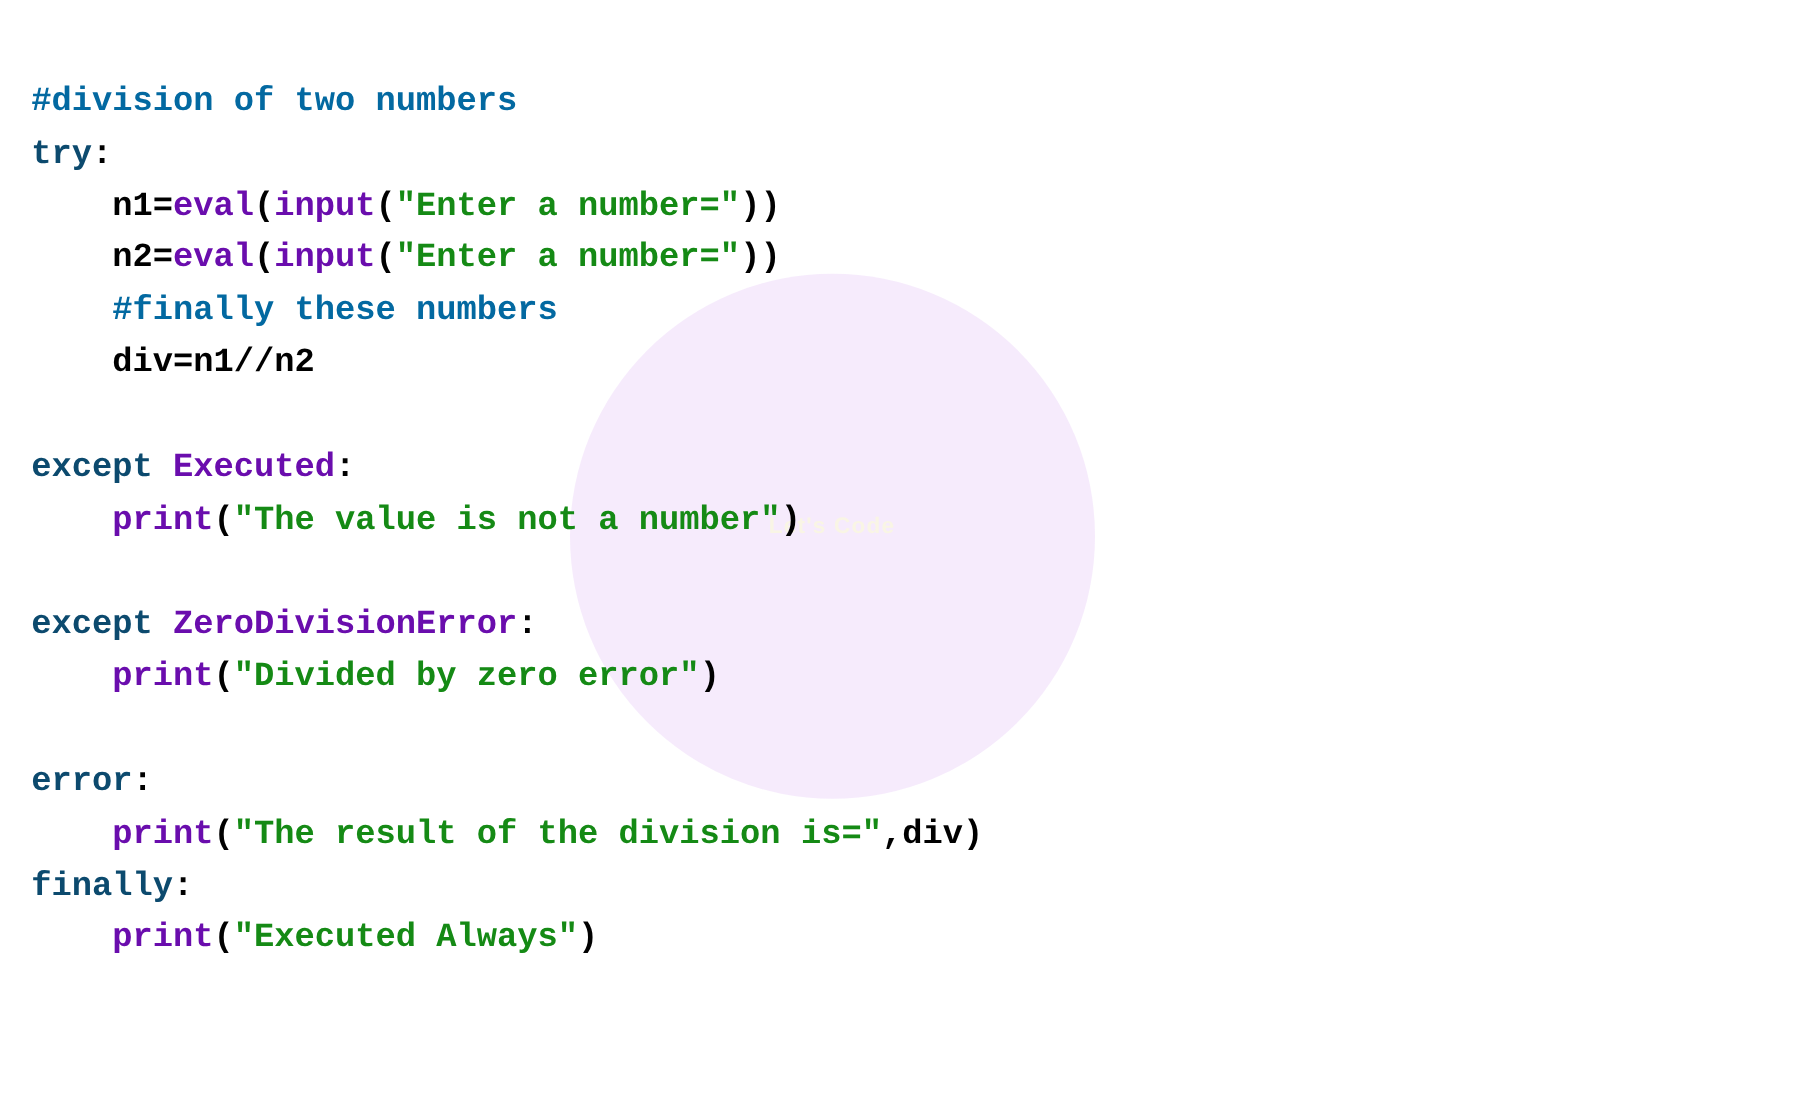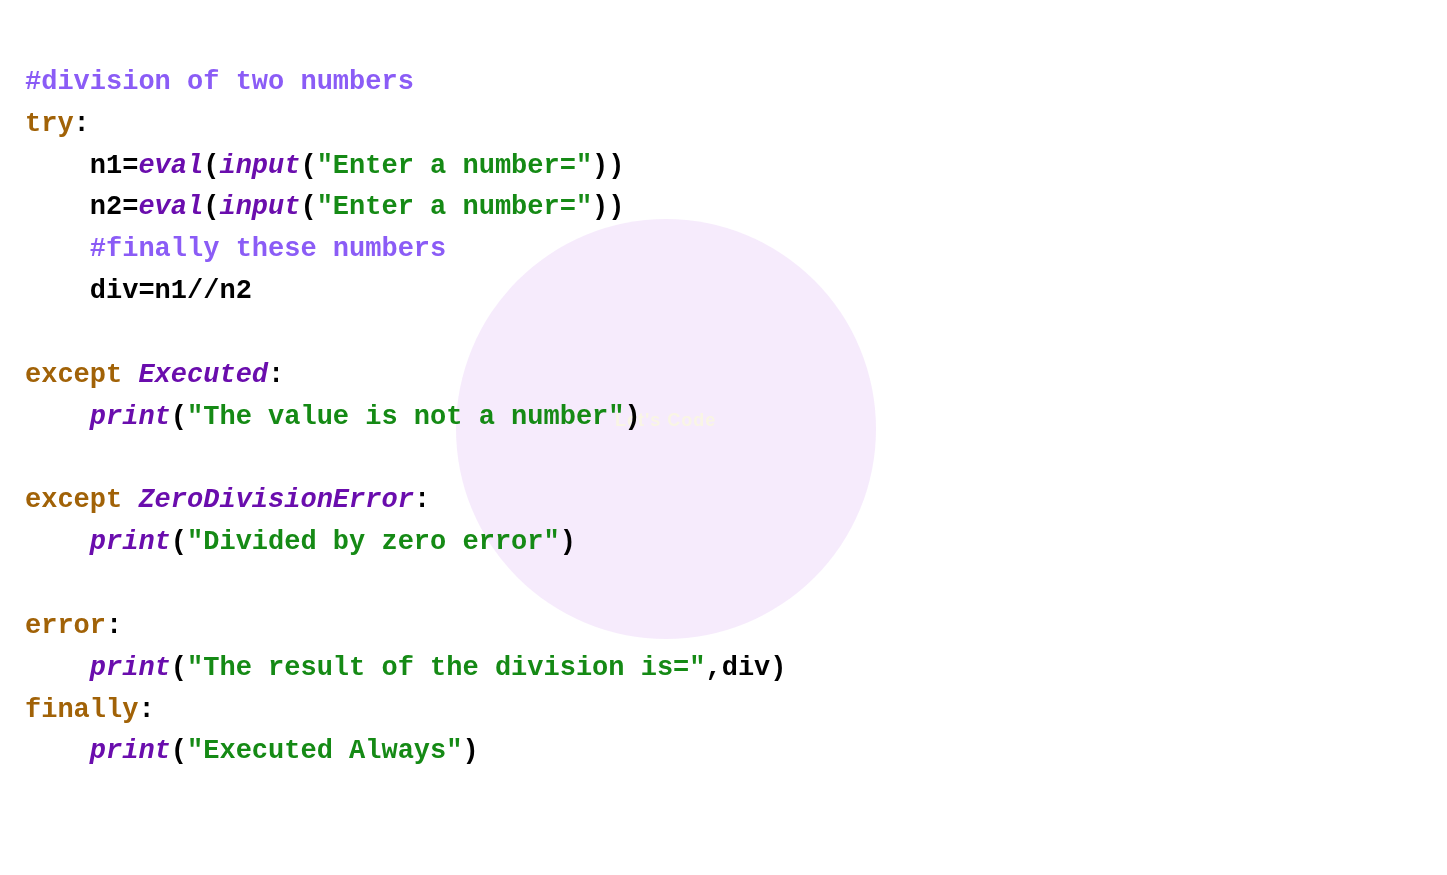--- a/index.html
+++ b/index.html
@@ -48,23 +48,23 @@
     color: #f7f3c6;
     margin-top: -15px;
     opacity: 0.8;
     letter-spacing: 1px;
   }
   .code {
     position: relative;
     z-index: 1;
     white-space: pre;
   }
-  .c-comment { color: #8b5cf6; }    
-  .c-kw      { color: #a16207; }    
-  .c-builtin { color: #6a0dad; font-style: italic; }    
+  .c-comment { color: #0369a1; }    
+  .c-kw      { color: #0c4a6e; }    
+  .c-builtin { color: #6a0dad; }    
   .c-str     { color: #158a15; }    
   .c-plain   { color: #000000; }    
 </style>
 </head>
 <body>
 
 <div class="watermark">
   <div class="tag">Let's Code</div>
 </div>
 

